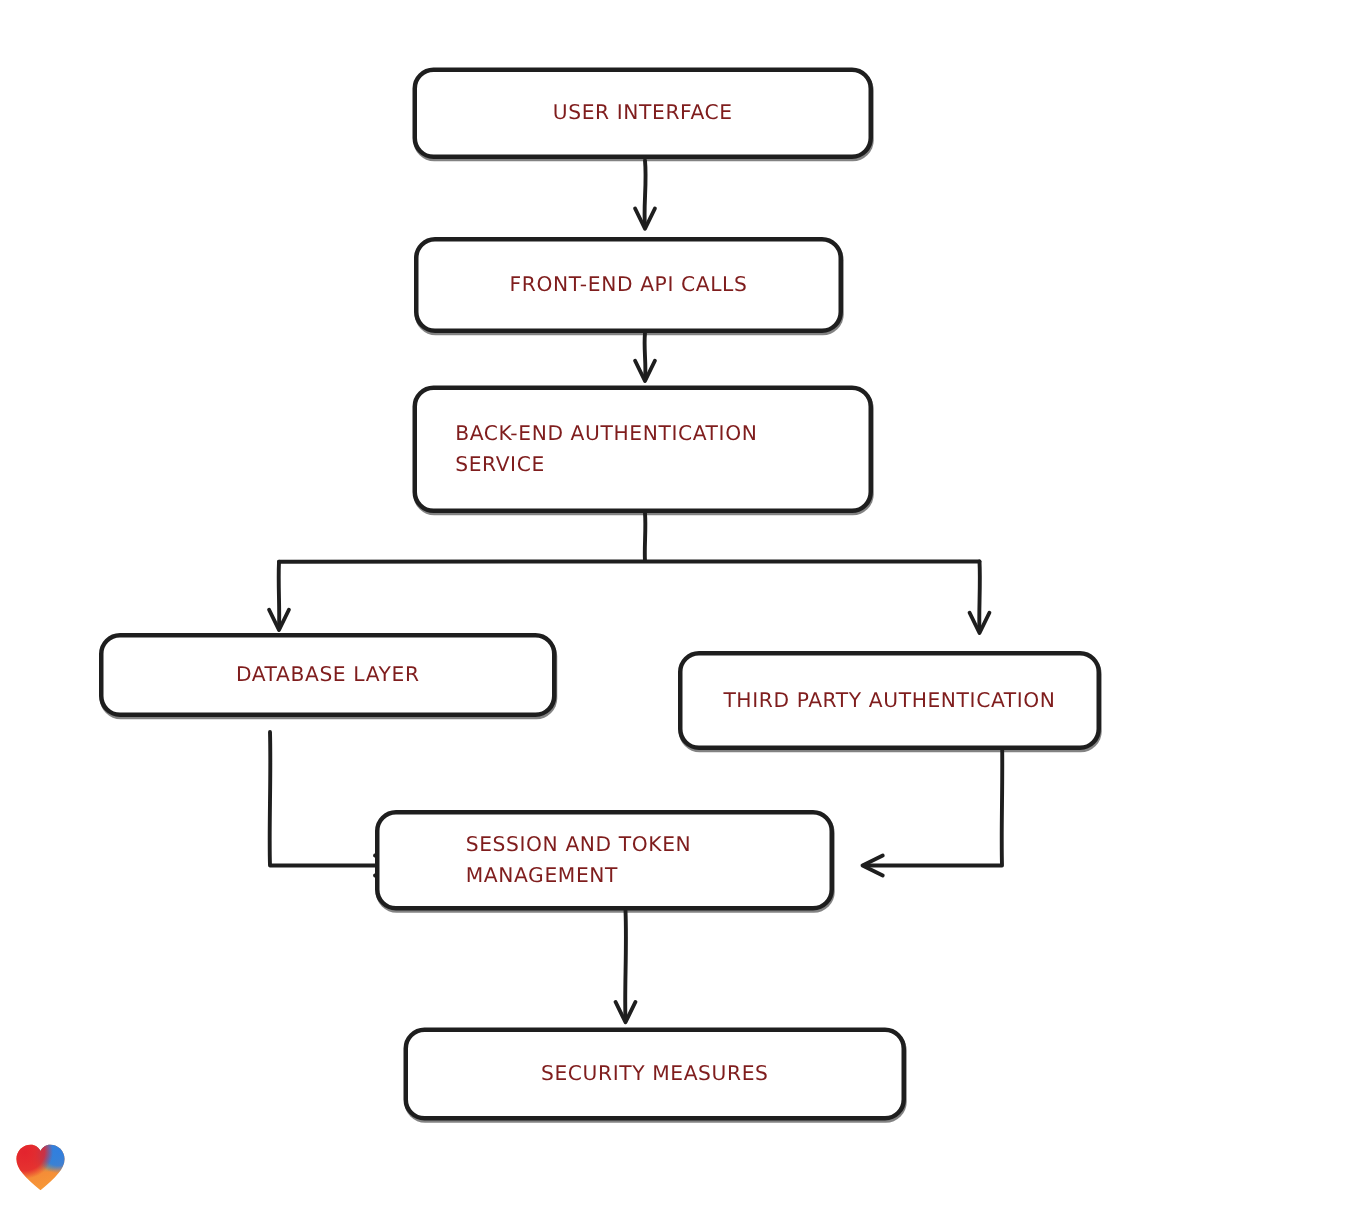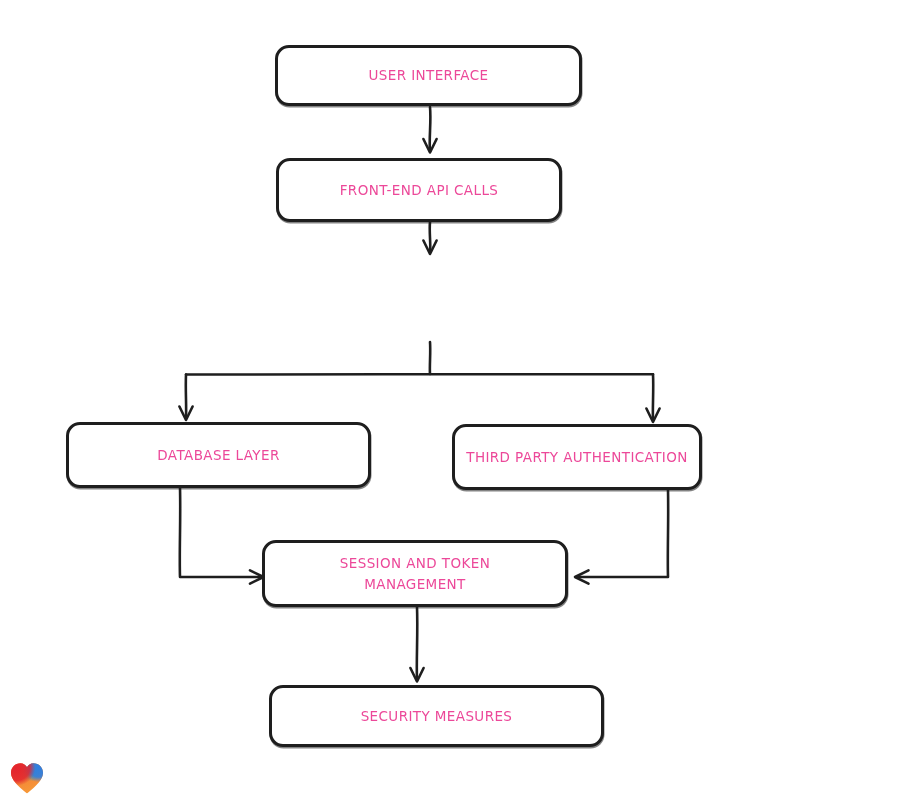--- a/index.html
+++ b/index.html
@@ -36,34 +36,33 @@
     border-radius: 14px;
     display: flex;
     align-items: center;
     justify-content: center;
     box-shadow: 0.5px 1.5px 0 0 rgba(30,30,30,0.55);
   }
   .node .label {
     font-size: 13.5px;
     line-height: 1.5;
     letter-spacing: 0.4px;
-    color: #ec4899;
-    text-align: center;
+    color: #7f1d1d;
     max-width: 250px;
   }
   .node .label.narrow {
     max-width: 185px;
   }
   
   .n-user-interface      { left:275px; top:45px;  width:307px; height:61px; }
   .n-front-end-api       { left:276px; top:158px; width:286px; height:64px; }
   .n-back-end-auth       { left:275px; top:257px; width:307px; height:85px; }
-  .n-database-layer      { left:66px;  top:422px; width:305px; height:66px; }
-  .n-third-party-auth    { left:452px; top:424px; width:250px; height:66px; }
-  .n-session-token       { left:262px; top:540px; width:306px; height:67px; }
+  .n-database-layer      { left:66px;  top:422px; width:305px; height:56px; }
+  .n-third-party-auth    { left:452px; top:434px; width:282px; height:66px; }
+  .n-session-token       { left:250px; top:540px; width:306px; height:67px; }
   .n-security-measures   { left:269px; top:685px; width:335px; height:62px; }
 
   .logo-heart {
     position: absolute;
     left: 8px;
     top: 760px;
     width: 38px;
     height: 36px;
     cursor: pointer;
   }
@@ -101,20 +100,23 @@
   </svg>
 
   <div class="node n-user-interface">
     <span class="label">USER INTERFACE</span>
   </div>
 
   <div class="node n-front-end-api">
     <span class="label">FRONT-END API CALLS</span>
   </div>
 
+  <div class="node n-back-end-auth">
+    <span class="label">BACK-END AUTHENTICATION SERVICE</span>
+  </div>
 
   <div class="node n-database-layer">
     <span class="label">DATABASE LAYER</span>
   </div>
 
   <div class="node n-third-party-auth">
     <span class="label">THIRD PARTY AUTHENTICATION</span>
   </div>
 
   <div class="node n-session-token">

